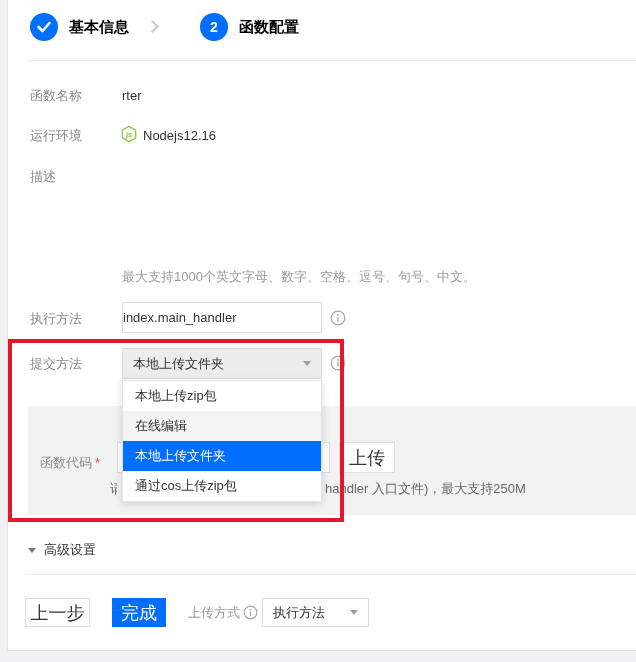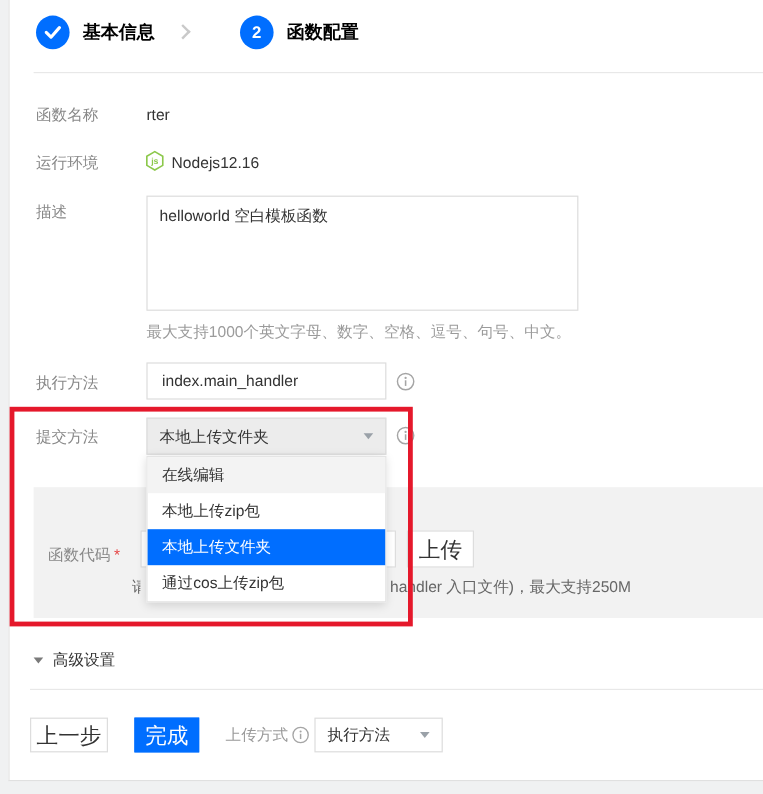--- a/index.html
+++ b/index.html
@@ -18,21 +18,21 @@
   .circle { width:28px; height:28px; border-radius:50%; background:#006eff; color:#fff;
             display:flex; align-items:center; justify-content:center; font-size:14px; }
   .step-label { font-size:15px; font-weight:bold; color:#000; }
   .chev { width:9px; height:9px; border-top:2px solid #c9c9c9; border-right:2px solid #c9c9c9;
           transform:rotate(45deg); }
 
   .divider { height:1px; background:#e8e8e8; }
 
   
   .text-input { border:1px solid #ddd; background:#fff; font-size:13px; color:#333;
-                font-family:"Liberation Sans", sans-serif; padding:0 12px; outline:none; }
+                font-family:"Liberation Sans", sans-serif; padding:0 0; outline:none; }
   textarea.text-input { padding:7px 10px; resize:none; line-height:18px; }
   .select { border:1px solid #ddd; display:flex; align-items:center; font-size:13px; color:#333;
             padding:0 10px; background:#fff; cursor:pointer; }
   .select .sel-text { flex:1; }
   .caret { width:0; height:0; border-left:4px solid transparent; border-right:4px solid transparent;
            border-top:5px solid #9aa1a8; }
 
   
   .popup { background:#fff; border:1px solid #e4e4e4; box-shadow:0 2px 8px rgba(0,0,0,0.15); z-index:6; }
   .popup .opt { height:30px; line-height:30px; padding-left:12px; font-size:13px; color:#333; cursor:pointer; }
@@ -86,21 +86,20 @@
   <div class="abs label" style="left:30px; top:127px;">运行环境</div>
   <span class="abs" style="left:120px; top:125px;">
     <svg width="18" height="18" viewBox="0 0 16 16">
       <path d="M8 1.2 L13.9 4.6 L13.9 11.4 L8 14.8 L2.1 11.4 L2.1 4.6 Z" fill="none" stroke="#8cc84b" stroke-width="1.2"></path>
       <text x="8" y="10.6" text-anchor="middle" font-size="6.5" font-weight="bold" fill="#8cc84b">js</text>
     </svg>
   </span>
   <div class="abs value" style="left:143px; top:127px;">Nodejs12.16</div>
 
   <div class="abs label" style="left:30px; top:168px;">描述</div>
-  <textarea class="abs text-input" style="left: 122px; top: 163px; width: 360px; height: 96px;">helloworld 空白模板函数</textarea>
   <div class="abs hint" style="left:122px; top:269px;">最大支持1000个英文字母、数字、空格、逗号、句号、中文。</div>
 
   <div class="abs label" style="left:30px; top:310px;">执行方法</div>
   <input class="abs text-input" style="left: 122px; top: 302px; width: 200px; height: 31px;" value="index.main_handler">
   <span class="abs" style="left:330px; top:310px;">
     <svg width="16" height="16" viewBox="0 0 16 16">
         <circle cx="8" cy="8" r="6.8" fill="none" stroke="#a5a5a5" stroke-width="1.2"></circle>
         <circle cx="8" cy="4.9" r="0.95" fill="#a5a5a5"></circle>
         <rect x="7.35" y="6.9" width="1.3" height="4.7" fill="#a5a5a5"></rect>
       </svg>
@@ -123,22 +122,22 @@
     <div class="label" style="position:absolute; left:12px; top:49px; line-height:16px;">
       <span>函数代码</span><span class="req">*</span>
     </div>
     <div class="text-input" style="position:absolute; left:89px; top:36px; width:213px; height:31px;"></div>
     <div class="btn btn-plain" style="position:absolute; left:311px; top:36px; width:56px; height:31px;">上传</div>
     <div class="frag" style="position:absolute; left:82px; top:74px; width:7px; height:16px;">请</div>
     <div class="band-hint" style="position:absolute; left:297px; top:74px;">handler 入口文件)，最大支持250M</div>
   </div>
 
   <div class="abs popup" style="left:122px; top:380px; width:200px;">
+    <div class="opt">本地上传zip包</div>
     <div class="opt hovered">在线编辑</div>
-    <div class="opt">本地上传zip包</div>
     <div class="opt selected">本地上传文件夹</div>
     <div class="opt">通过cos上传zip包</div>
   </div>
 
   <div class="abs red-rect" style="left:8px; top:339px; width:336px; height:183px;"></div>
 
   <div class="abs adv" style="left:28px; top:541px;">
     <span class="tri-down"></span>
     <span class="adv-label">高级设置</span>
   </div>

